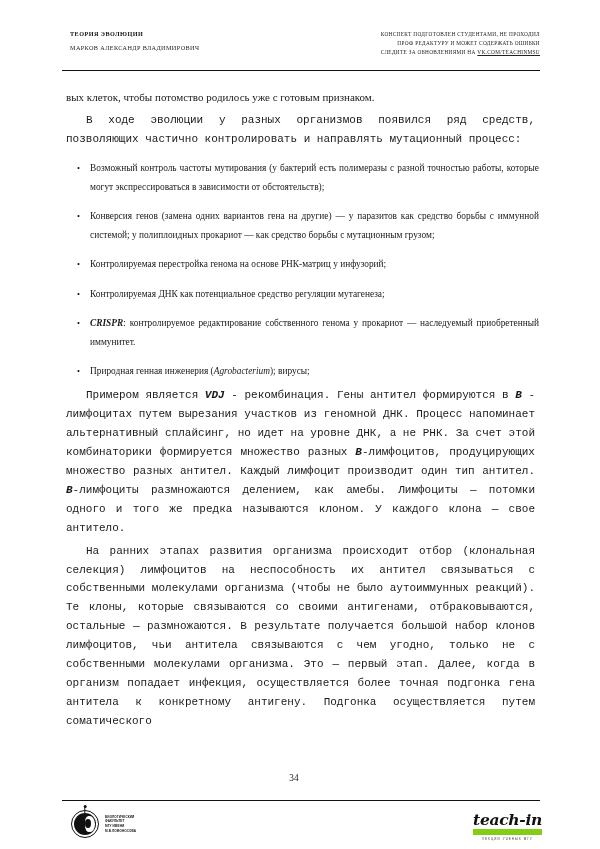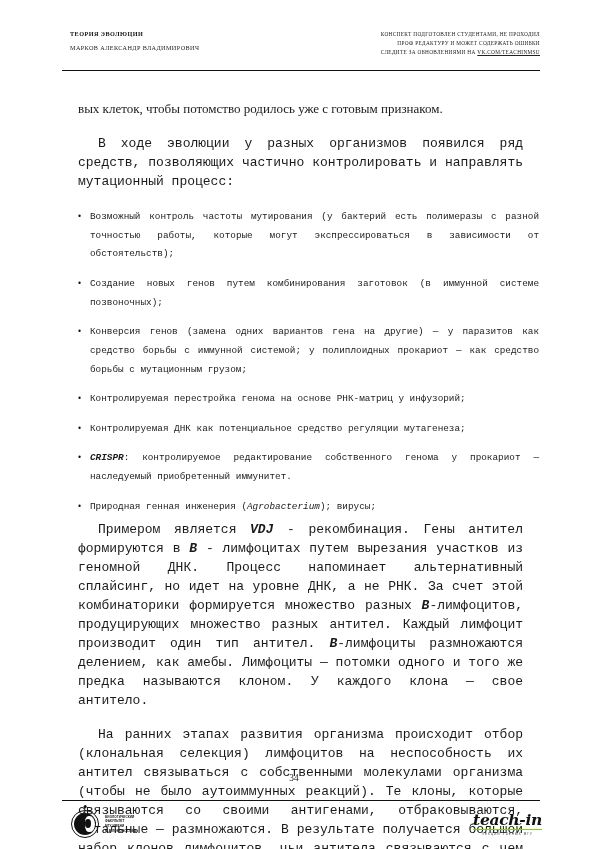--- a/index.html
+++ b/index.html
@@ -73,43 +73,42 @@
   }
 
   
   .content {
     position: absolute;
     top: 84px;
     left: 62px;
     width: 477px;
   }
   p.para {
-    font-size: 13px;
+    font-size: 11px;
     line-height: 18.9px;
     text-align: justify;
     text-justify: inter-word;
-    margin: 16px;
+    margin: 4px;
     hyphens: manual;
   }
   p.cont {
     text-indent: 0;
   }
   p.indent {
     text-indent: 20px;
     font-family: Liberation Mono, monospace;
   }
   p.gap {
     margin-top: 5.0px;
   }
 
   ul.bullets {
     list-style: none;
     margin: 10px 0 0 0;
     padding: 0;
-    font-family: Liberation Mono, monospace;
   }
   ul.bullets li {
     position: relative;
     font-size: 9.35px;
     line-height: 18.9px;
     text-align: justify;
     padding-left: 28px;
     margin-bottom: 10.5px;
   }
   ul.bullets li::before {
@@ -245,21 +244,21 @@
     text-align: center;
   }
   .teachin-word {
     font-family: "DejaVu Serif", serif;
     font-style: italic;
     font-weight: bold;
     font-size: 15.5px;
     letter-spacing: -0.3px;
     color: #111;
     line-height: 1;
-    border-bottom: 1px solid #84cc16;
+    border-bottom: 6px solid #84cc16;
     padding-bottom: 1px;
     display: inline-block;
   }
   .teachin-sub {
     font-family: "Liberation Sans", sans-serif;
     font-size: 2.9px;
     letter-spacing: 1.15px;
     color: #333;
     margin-top: 2.2px;
     white-space: nowrap;
@@ -284,21 +283,20 @@
   <div class="header-rule"></div>
 
   <div class="content">
 
     <p class="para cont">вых клеток, чтобы потомство родилось уже с готовым признаком.</p>
 
     <p class="para indent">В ходе эволюции у разных организмов появился ряд средств, позволяющих частично контролировать и направлять мутационный процесс:</p>
 
     <ul class="bullets">
       <li><span>Возможный контроль частоты мутирования (у бактерий есть полимеразы с разной точностью работы, которые могут экспрессироваться в зависимости от обстоятельств);</span></li>
-      <li><span>Создание новых генов путем комбинирования заготовок (в иммунной системе позвоночных);</span></li>
       <li><span>Конверсия генов (замена одних вариантов гена на другие) — у паразитов как средство борьбы с иммунной системой; у полиплоидных прокариот — как средство борьбы с мутационным грузом;</span></li>
       <li><span>Контролируемая перестройка генома на основе РНК-матриц у инфузорий;</span></li>
       <li><span>Контролируемая ДНК как потенциальное средство регуляции мутагенеза;</span></li>
       <li><span class="bi">CRISPR</span><span>: контролируемое редактирование собственного генома у прокариот — наследуемый приобретенный иммунитет.</span></li>
       <li><span>Природная генная инженерия (</span><i>Agrobacterium</i><span>); вирусы;</span></li>
     </ul>
 
     <p class="para indent gap"><span>Примером является </span><span class="bi">VDJ</span><span> - рекомбинация. Гены антител формируются в </span><span class="bi">B</span><span> - лимфоцитах путем вырезания участков из геномной ДНК. Процесс напоминает альтернативный сплайсинг, но идет на уровне ДНК, а не РНК. За счет этой комбинаторики формируется множество разных </span><span class="bi">B</span><span>-лимфоцитов, продуцирующих множество разных антител. Каждый лимфоцит производит один тип антител. </span><span class="bi">B</span><span>-лимфоциты размножаются делением, как амебы. Лимфоциты — потомки одного и того же предка называются клоном. У каждого клона — свое антитело.</span></p>
 
     <p class="para indent">На ранних этапах развития организма происходит отбор (клональная селекция) лимфоцитов на неспособность их антител связываться с собственными молекулами организма (чтобы не было аутоиммунных реакций). Те клоны, которые связываются со своими антигенами, отбраковываются, остальные — размножаются. В результате получается большой набор клонов лимфоцитов, чьи антитела связываются с чем угодно, только не с собственными молекулами организма. Это — первый этап. Далее, когда в организм попадает инфекция, осуществляется более точная подгонка гена антитела к конкретному антигену. Подгонка осуществляется путем соматического</p>

